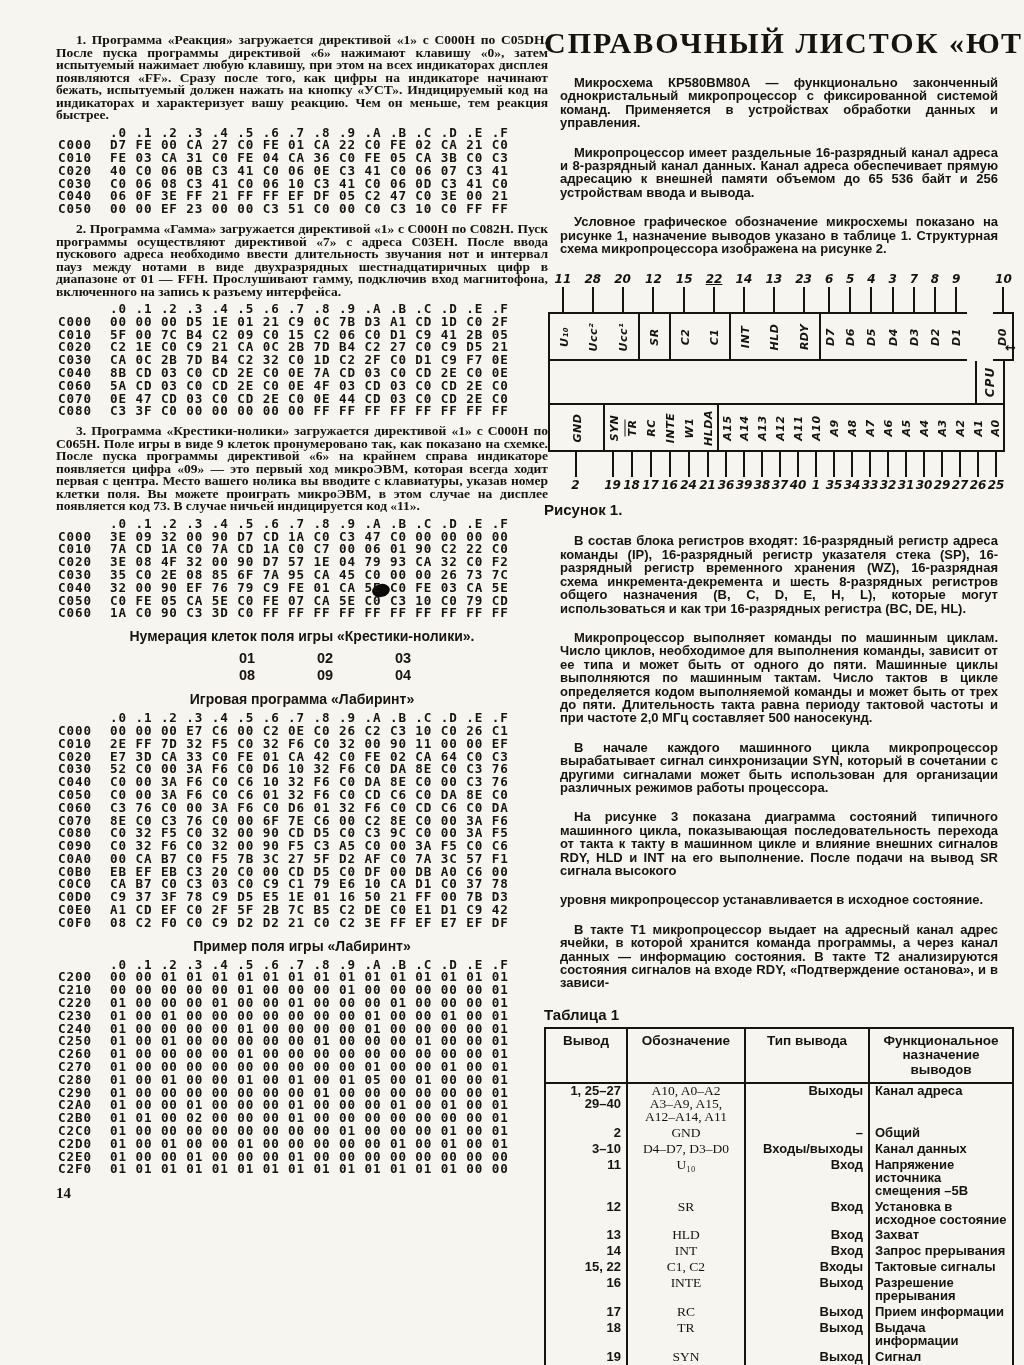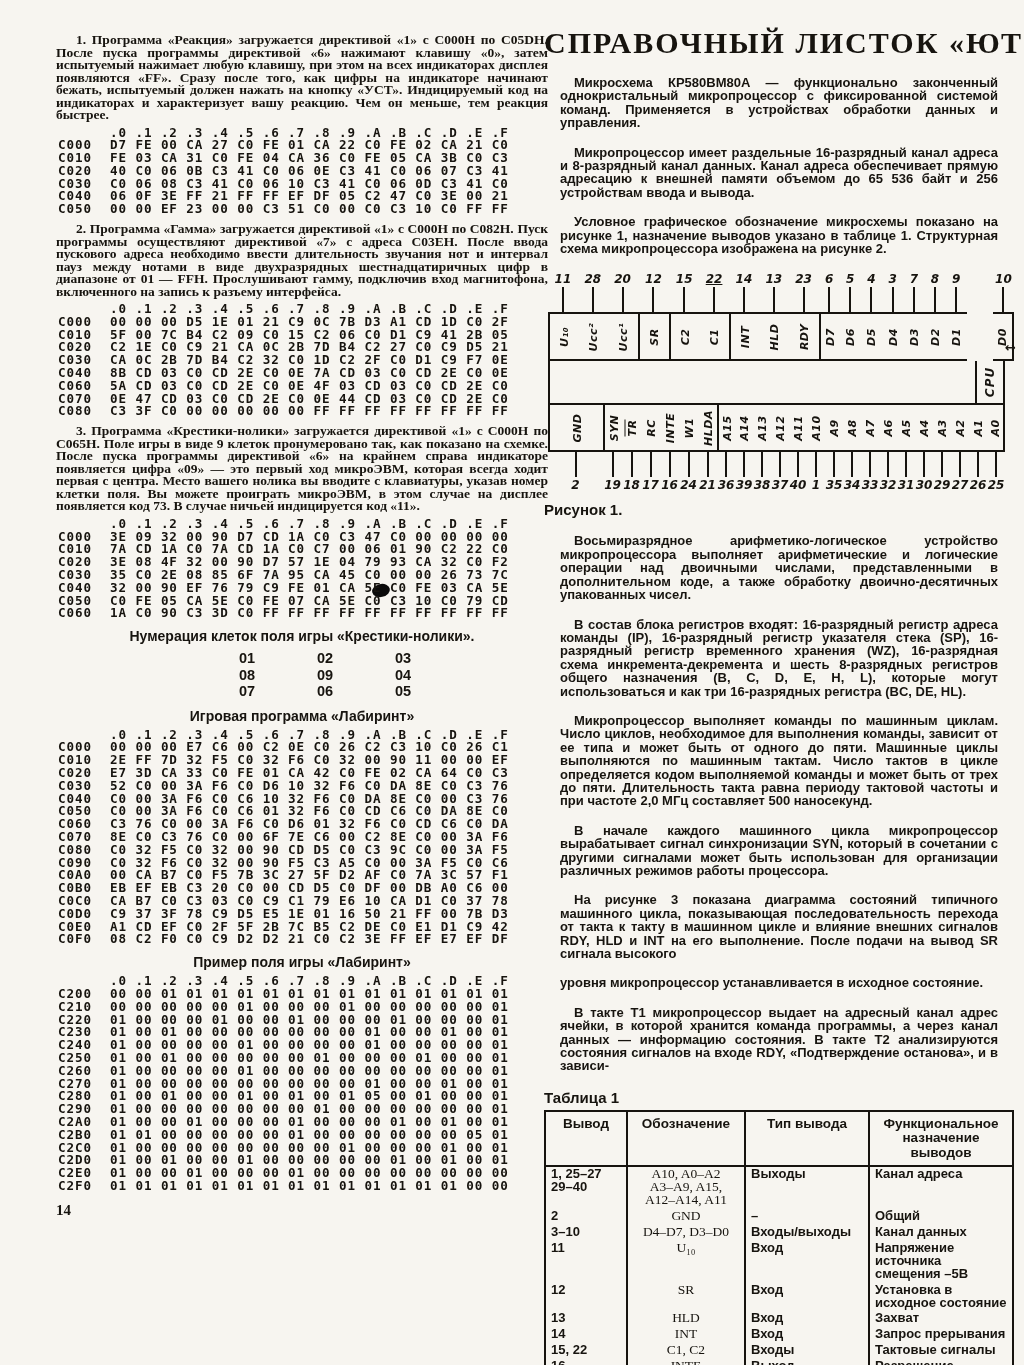--- a/index.html
+++ b/index.html
@@ -46,23 +46,23 @@
             font:bold italic 12px "DejaVu Sans",sans-serif;letter-spacing:1px;}
   .bus-arrow{position:absolute;right:-4px;top:26px;font:bold 13px "DejaVu Sans",sans-serif;}
   .fig-caption{font:bold 15px "Liberation Sans",sans-serif;margin:8px 0 8px 0;}
   .tbl-caption{font:bold 15px "Liberation Sans",sans-serif;margin:6px 0 4px 0;}
 
   table.pin-table{border-collapse:collapse;width:100%;border:2px solid #17140f;}
   .pin-table th{border-bottom:2px solid #17140f;font:bold 13.5px/14.5px "Liberation Sans",sans-serif;
                 padding:5px 3px;white-space:pre-line;vertical-align:top;}
   .pin-table th:not(:first-child),.pin-table td:not(:first-child){border-left:2px solid #17140f;}
   .pin-table td{padding:1px 5px 2px 5px;vertical-align:top;white-space:pre-line;}
-  .c-pin{font:bold 13px/12.9px "Liberation Sans",sans-serif;text-align:left;width:70px;}
+  .c-pin{font:bold 13px/12.9px "Liberation Sans",sans-serif;text-align:right;width:70px;}
   .c-sym{font:13.5px/12.9px "Liberation Serif",serif;text-align:center;width:106px;}
-  .c-type{font:bold 13px/12.9px "Liberation Sans",sans-serif;text-align:left;width:112px;}
+  .c-type{font:bold 13px/12.9px "Liberation Sans",sans-serif;text-align:right;width:112px;}
   .c-desc{font:bold 13px/12.9px "Liberation Sans",sans-serif;}
   .smudge{position:absolute;left:372px;top:584px;width:18px;height:13px;background:#0a0a0a;
           border-radius:50%;transform:rotate(-12deg);}
 </style>
 </head>
 <body>
 
 <div class="page">
   <div class="smudge"></div>
 
@@ -105,25 +105,20 @@
         <div class="grid-row">
           <div class="grid-cell">01</div>
           <div class="grid-cell">02</div>
           <div class="grid-cell">03</div>
         </div>
         <div class="grid-row">
           <div class="grid-cell">08</div>
           <div class="grid-cell">09</div>
           <div class="grid-cell">04</div>
         </div>
-        <div class="grid-row">
-          <div class="grid-cell">07</div>
-          <div class="grid-cell">06</div>
-          <div class="grid-cell">05</div>
-        </div>
       </div>
     <div class="subhead">Игровая программа «Лабиринт»</div>
     <div class="dump">
         <div class="dump-line"><span class="dump-addr"></span><span>.0 .1 .2 .3 .4 .5 .6 .7 .8 .9 .A .B .C .D .E .F</span></div>
         <div class="dump-line"><span class="dump-addr">C000</span><span>00 00 00 E7 C6 00 C2 0E C0 26 C2 C3 10 C0 26 C1</span></div>
         <div class="dump-line"><span class="dump-addr">C010</span><span>2E FF 7D 32 F5 C0 32 F6 C0 32 00 90 11 00 00 EF</span></div>
         <div class="dump-line"><span class="dump-addr">C020</span><span>E7 3D CA 33 C0 FE 01 CA 42 C0 FE 02 CA 64 C0 C3</span></div>
         <div class="dump-line"><span class="dump-addr">C030</span><span>52 C0 00 3A F6 C0 D6 10 32 F6 C0 DA 8E C0 C3 76</span></div>
         <div class="dump-line"><span class="dump-addr">C040</span><span>C0 00 3A F6 C0 C6 10 32 F6 C0 DA 8E C0 00 C3 76</span></div>
         <div class="dump-line"><span class="dump-addr">C050</span><span>C0 00 3A F6 C0 C6 01 32 F6 C0 CD C6 C0 DA 8E C0</span></div>
@@ -145,21 +140,21 @@
         <div class="dump-line"><span class="dump-addr">C210</span><span>00 00 00 00 00 01 00 00 00 01 00 00 00 00 00 01</span></div>
         <div class="dump-line"><span class="dump-addr">C220</span><span>01 00 00 00 01 00 00 01 00 00 00 01 00 00 00 01</span></div>
         <div class="dump-line"><span class="dump-addr">C230</span><span>01 00 01 00 00 00 00 00 00 00 01 00 00 01 00 01</span></div>
         <div class="dump-line"><span class="dump-addr">C240</span><span>01 00 00 00 00 01 00 00 00 00 01 00 00 00 00 01</span></div>
         <div class="dump-line"><span class="dump-addr">C250</span><span>01 00 01 00 00 00 00 00 01 00 00 00 01 00 00 01</span></div>
         <div class="dump-line"><span class="dump-addr">C260</span><span>01 00 00 00 00 01 00 00 00 00 00 00 00 00 00 01</span></div>
         <div class="dump-line"><span class="dump-addr">C270</span><span>01 00 00 00 00 00 00 00 00 00 01 00 00 01 00 01</span></div>
         <div class="dump-line"><span class="dump-addr">C280</span><span>01 00 01 00 00 01 00 01 00 01 05 00 01 00 00 01</span></div>
         <div class="dump-line"><span class="dump-addr">C290</span><span>01 00 00 00 00 00 00 00 01 00 00 00 00 00 00 01</span></div>
         <div class="dump-line"><span class="dump-addr">C2A0</span><span>01 00 00 01 00 00 00 01 00 00 00 01 00 01 00 01</span></div>
-        <div class="dump-line"><span class="dump-addr">C2B0</span><span>01 01 00 00 00 00 00 01 00 00 00 00 00 00 05 01</span></div>
+        <div class="dump-line"><span class="dump-addr">C2B0</span><span>01 01 00 02 00 00 00 01 00 00 00 00 00 00 00 01</span></div>
         <div class="dump-line"><span class="dump-addr">C2C0</span><span>01 00 00 00 00 00 00 00 00 01 00 00 00 01 00 01</span></div>
         <div class="dump-line"><span class="dump-addr">C2D0</span><span>01 00 01 00 00 01 00 00 00 00 00 01 00 01 00 01</span></div>
         <div class="dump-line"><span class="dump-addr">C2E0</span><span>01 00 00 01 00 00 00 01 00 00 00 00 00 00 00 00</span></div>
         <div class="dump-line"><span class="dump-addr">C2F0</span><span>01 01 01 01 01 01 01 01 01 01 01 01 01 01 00 00</span></div>
       </div>
     <div class="pagenum">14</div>
   </div>
 
   <div class="col-right">
     <h1>СПРАВОЧНЫЙ ЛИСТОК «ЮТ-88»</h1>
@@ -456,21 +451,20 @@
                 <span class="cell-label">A0</span>
               </div>
               <div class="pin-line"></div>
               <div class="pin-num">25</div>
             </div>
           </div>
         </div>
       <div class="fig-caption">Рисунок 1.</div>
     </div>
 
-    <p class="sans-para">Восьмиразрядное арифметико-логическое устройство микропроцессора выполняет арифметические и логические операции над двоичными числами, представленными в дополнительном коде, а также обработку двоично-десятичных упакованных чисел.</p>
     <p class="sans-para">В состав блока регистров входят: 16-разрядный регистр адреса команды (IP), 16-разрядный регистр указателя стека (SP), 16-разрядный регистр временного хранения (WZ), 16-разрядная схема инкремента-декремента и шесть 8-разрядных регистров общего назначения (B, C, D, E, H, L), которые могут использоваться и как три 16-разрядных регистра (BC, DE, HL).</p>
     <p class="sans-para">Микропроцессор выполняет команды по машинным циклам. Число циклов, необходимое для выполнения команды, зависит от ее типа и может быть от одного до пяти. Машинные циклы выполняются по машинным тактам. Число тактов в цикле определяется кодом выполняемой команды и может быть от трех до пяти. Длительность такта равна периоду тактовой частоты и при частоте 2,0 МГц составляет 500 наносекунд.</p>
     <p class="sans-para">В начале каждого машинного цикла микропроцессор вырабатывает сигнал синхронизации SYN, который в сочетании с другими сигналами может быть использован для организации различных режимов работы процессора.</p>
     <p class="sans-para">На рисунке 3 показана диаграмма состояний типичного машинного цикла, показывающая последовательность перехода от такта к такту в машинном цикле и влияние внешних сигналов RDY, HLD и INT на его выполнение. После подачи на вывод SR сигнала высокого</p>
     <p class="sans-para" style="text-indent:0">уровня микропроцессор устанавливается в исходное состояние.</p>
     <p class="sans-para">В такте Т1 микропроцессор выдает на адресный канал адрес ячейки, в которой хранится команда программы, а через канал данных — информацию состояния. В такте Т2 анализируются состояния сигналов на входе RDY, «Подтверждение останова», и в зависи-</p>
 
     <div class="tbl-caption">Таблица 1</div>
     <table class="pin-table">
         <thead>

